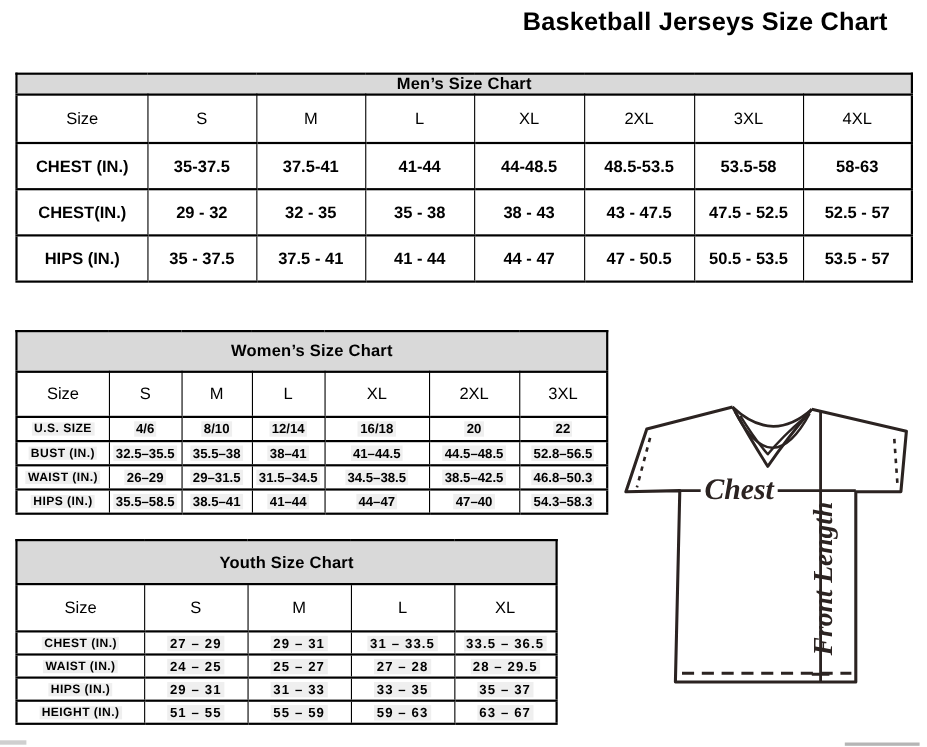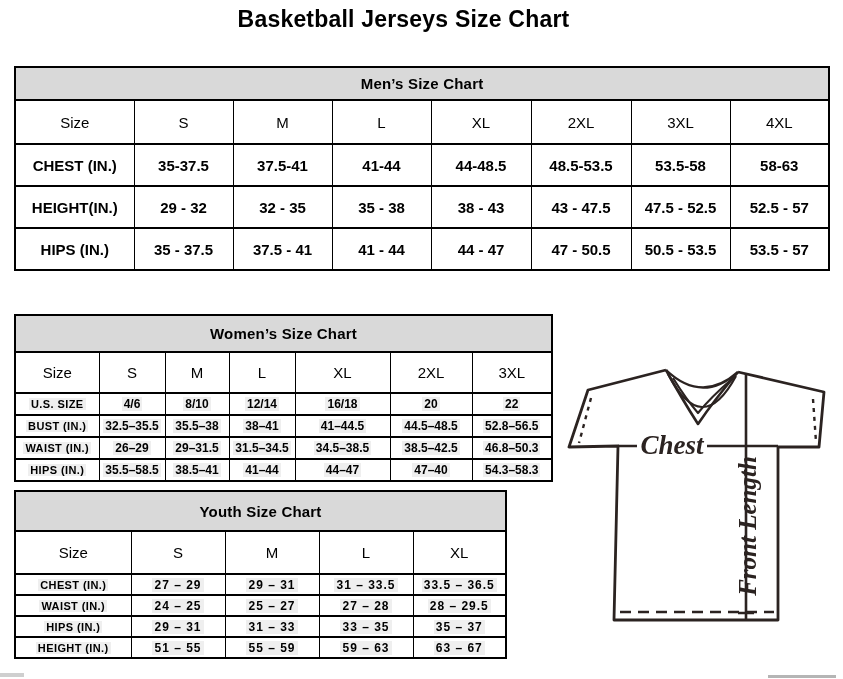--- a/index.html
+++ b/index.html
@@ -1,44 +1,44 @@
 <!DOCTYPE html>
 <html><head>
 <meta charset="utf-8">
 <style>
   html,body{margin:0;padding:0;}
   body{
     width:843px;height:679px;background:#ffffff;position:relative;
     font-family:"Liberation Sans", sans-serif;color:#000;overflow:hidden;
   }
   .page-title{
-    position:absolute;left:0;top:6px;width:807px;text-align:center;
+    position:absolute;left:0;top:6px;width:807px;text-align:right;
     font-size:23px;font-weight:bold;letter-spacing:.2px;
   }
   table.size-table{
     position:absolute;border-collapse:collapse;table-layout:fixed;background:#fff;
     border:2px solid #000;
   }
   table.size-table th, table.size-table td{
     border:1px solid #000;text-align:center;vertical-align:middle;padding:0;
     overflow:hidden;white-space:nowrap;
   }
   tr.band th{
     background:#d9d9d9;font-size:15px;font-weight:bold;
     border-bottom:2px solid #000;letter-spacing:.2px;
   }
   tr.colhead th{font-size:15px;font-weight:normal;border-bottom:2px solid #000;}
   
   #mens{left:14px;top:66px;width:814px;}
-  #mens tr.band{height:33px;}
+  #mens tr.band{height:19px;}
   #mens tr.colhead{height:44px;}
   #mens tr.datarow{height:42px;}
   #mens tr.datarow td, #mens tr.datarow th{border-bottom:2px solid #000;font-size:15px;font-weight:bold;}
   
-  #womens{left:14px;top:314px;width:537px;}
+  #womens{left:14px;top:300px;width:537px;}
   #womens tr.band{height:37px;}
   #womens tr.colhead{height:41px;}
   #womens tr.datarow{height:22px;}
   #womens tr.datarow td, #womens tr.datarow th{border-bottom:2px solid #000;font-size:12px;font-weight:bold;}
   #womens tr.datarow th{font-size:11px;letter-spacing:.4px;}
   
   #youth{left:14px;top:490px;width:491px;}
   #youth tr.band{height:40px;margin-left:17px;}
   #youth tr.colhead{height:43px;}
   #youth tr.datarow{height:21px;}
@@ -90,21 +90,21 @@
     <th>CHEST (IN.)</th>
     <td>35-37.5</td>
     <td>37.5-41</td>
     <td>41-44</td>
     <td>44-48.5</td>
     <td>48.5-53.5</td>
     <td>53.5-58</td>
     <td>58-63</td>
   </tr>
   <tr class="datarow">
-    <th>HEIGHT(IN.)</th>
+    <th>CHEST(IN.)</th>
     <td>29 - 32</td>
     <td>32 - 35</td>
     <td>35 - 38</td>
     <td>38 - 43</td>
     <td>43 - 47.5</td>
     <td>47.5 - 52.5</td>
     <td>52.5 - 57</td>
   </tr>
   <tr class="datarow">
     <th>HIPS (IN.)</th>

